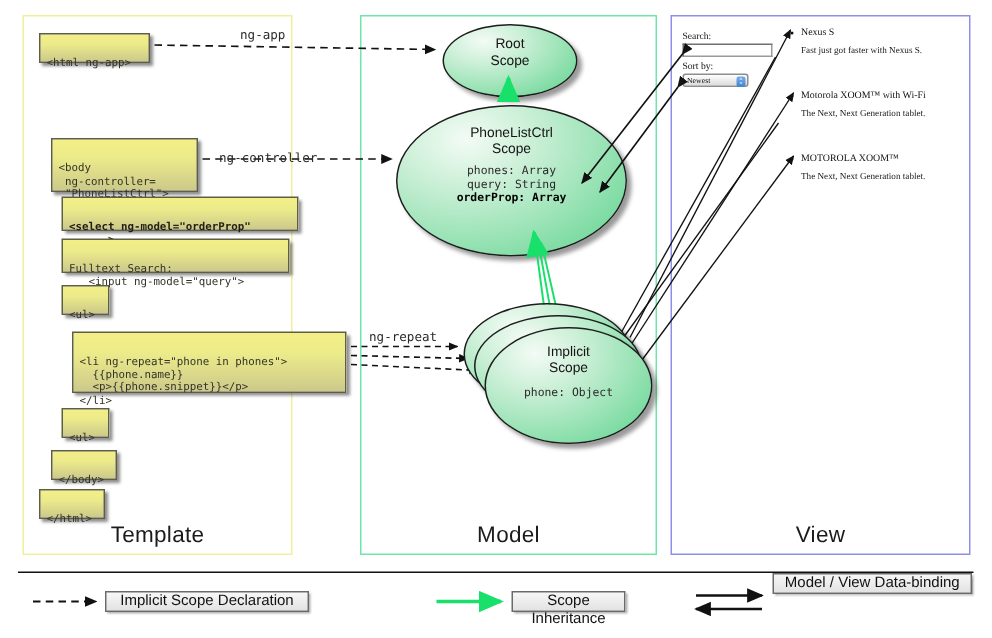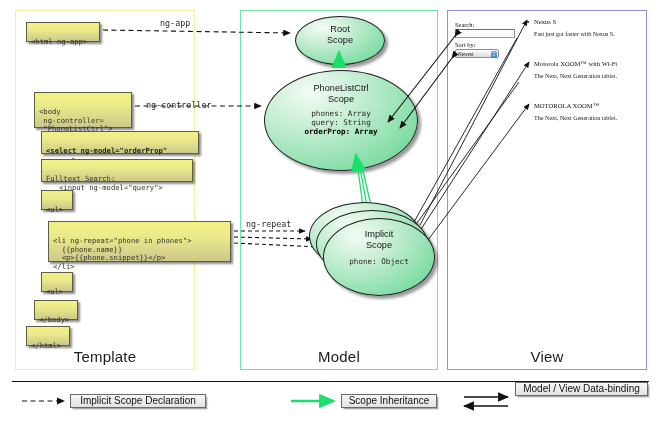--- a/index.html
+++ b/index.html
@@ -234,16 +234,16 @@
   <div id="legend-rule"></div>
 
   <svg style="position:absolute;left:0;top:0;width:661px;height:425px;pointer-events:none;">
     <path d="M22,401 L64,401" stroke="#111" stroke-width="1.2" stroke-dasharray="5,3.5" fill="none" marker-end="url(#ah-black)"></path>
     <path d="M291,401 L334,401" stroke="#18e06a" stroke-width="2.4" fill="none" marker-end="url(#ah-green)"></path>
     <path d="M464,397 L508,397" stroke="#111" stroke-width="1.6" fill="none" marker-end="url(#ah-black)"></path>
     <path d="M508,406 L464,406" stroke="#111" stroke-width="1.6" fill="none" marker-end="url(#ah-black)"></path>
   </svg>
 
   <div class="lg-box" style="left:70px;top:394px;width:136px;">Implicit Scope Declaration</div>
-  <div class="lg-box" style="left:341px;top:394px;width:96px;">Scope Inheritance</div>
+  <div class="lg-box" style="left:341px;top:394px;width:76px;">Scope Inheritance</div>
   <div class="lg-box" style="left:515px;top:382px;width:133px;">Model / View Data-binding</div>
 
 </div>
 
 </body></html>

